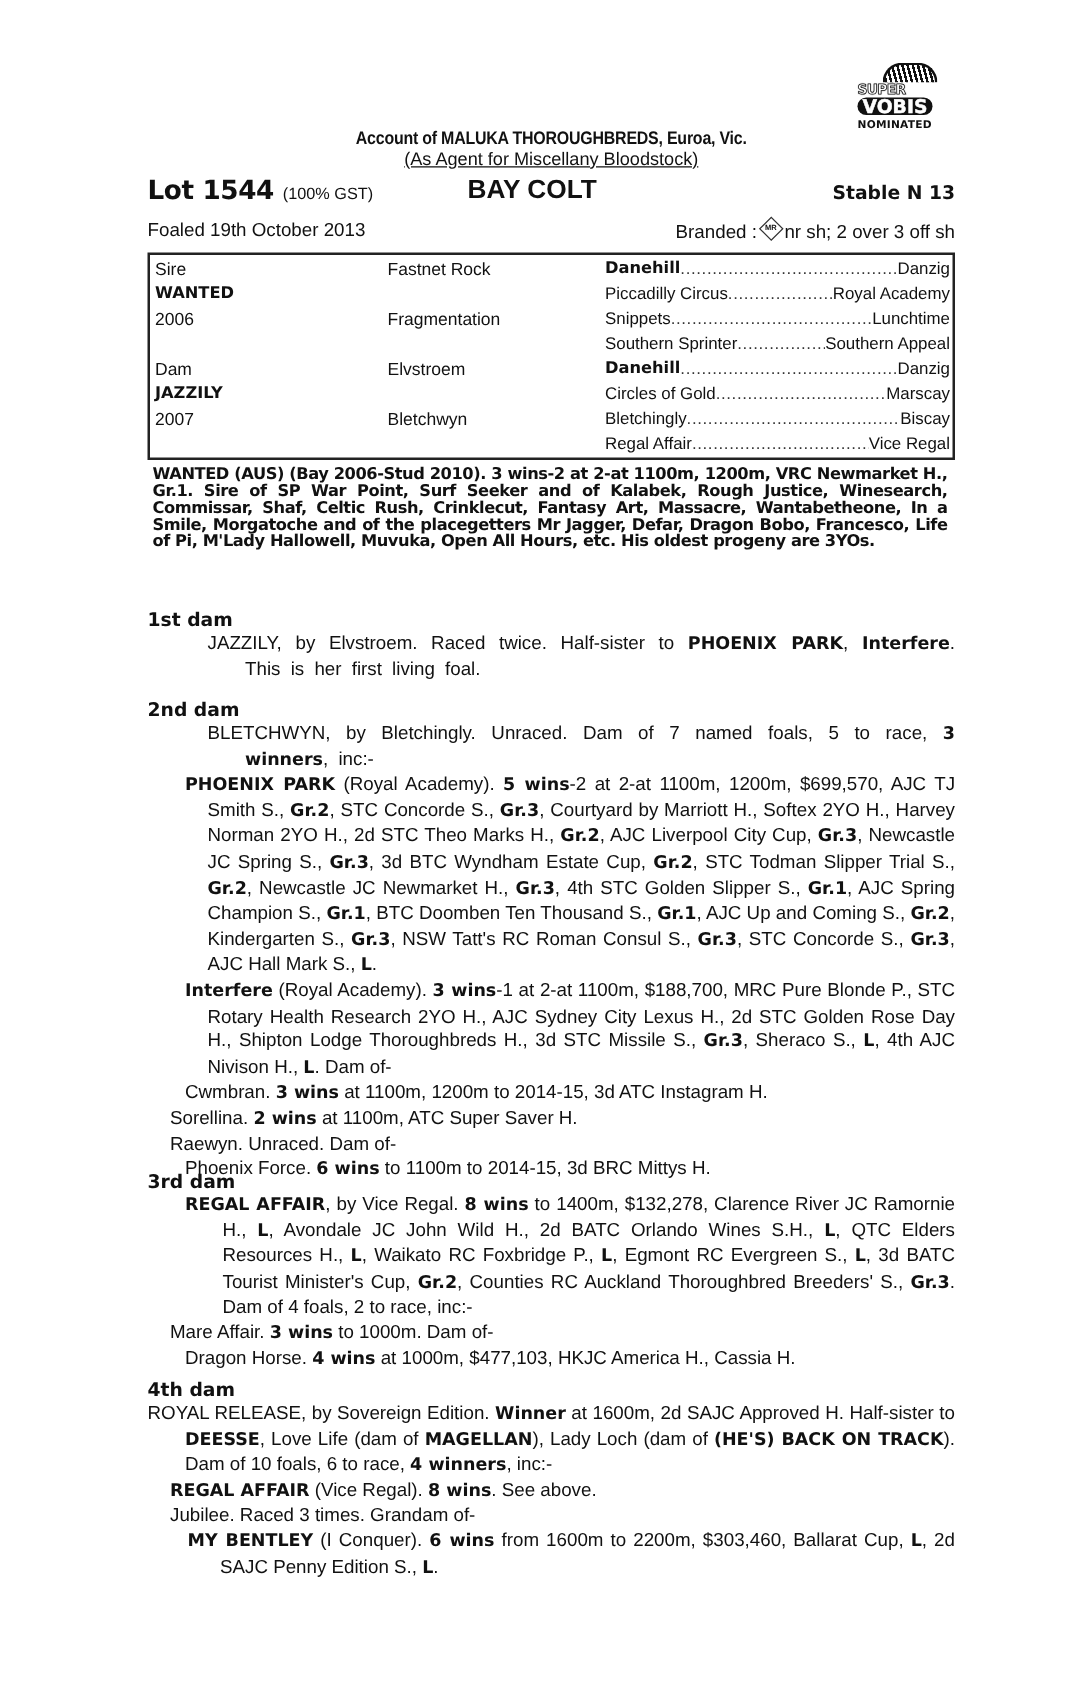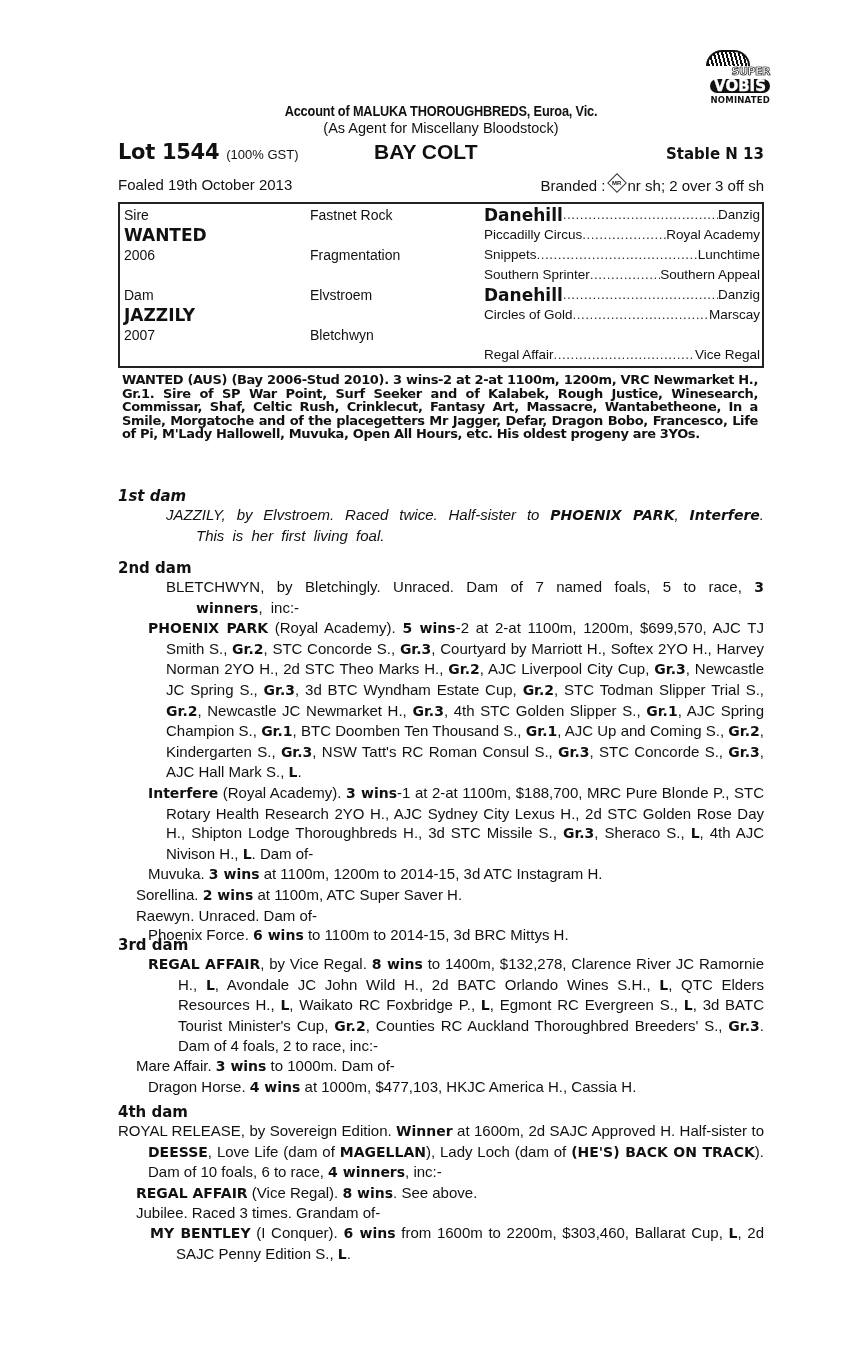--- a/index.html
+++ b/index.html
@@ -1,42 +1,42 @@
 <!DOCTYPE html>
 <html><head>
 <meta charset="utf-8">
 <style>
   html, body { margin: 0; padding: 0; background: #ffffff; }
   body { width: 860px; height: 1356px; position: relative; overflow: hidden; color: #111; font-family: "Liberation Sans", sans-serif; }
   .page { position: absolute; left: 118px; top: 40px; width: 646px; }
 
-  .logo { position: absolute; right: -6px; top: 10px; width: 84px; text-align: right; }
+  .logo { position: absolute; right: -6px; top: 10px; width: 84px; text-align: left; }
   .logo-sun { width: 40px; height: 14px; margin: 0 auto; border-radius: 20px 20px 0 0; background: repeating-linear-gradient(75deg, #111 0 2px, #fff 2px 4px); border: 2px solid #111; border-bottom: none; }
   .logo-super { font-family: "DejaVu Sans", sans-serif; font-weight: bold; font-size: 11px; line-height: 11px; letter-spacing: -0.5px; color:#fff; -webkit-text-stroke: 0.6px #111; text-shadow: 0 0 1px #111; }
   .logo-vobis { display:inline-block; font-family: "DejaVu Sans", sans-serif; font-weight: bold; font-size: 15px; line-height: 14px; color:#fff; background:#111; padding: 0 4px; border-radius: 8px; -webkit-text-stroke: 0.4px #fff; }
   .logo-nom { font-family: "DejaVu Sans", sans-serif; font-weight: bold; font-size: 8.5px; line-height: 11px; letter-spacing: 0.2px; }
 
   .account { position: absolute; top: 63px; left: 0; width: 646px; text-align: center; font-family: "Liberation Sans", sans-serif; font-weight: bold; font-size: 14.5px; transform: scaleX(0.88); letter-spacing: -0.2px; }
-  .agent { position: absolute; top: 80px; left: 0; width: 646px; text-align: center; font-size: 14.5px; }
+  .agent { position: absolute; top: 80px; left: 0; width: 646px; text-align: center; font-size: 14.5px; text-decoration: underline; }
 
   .lotrow { position: absolute; top: 100px; left: 0; width: 646px; height: 28px; }
   .lot { position: absolute; left: 0; top: 0; font-family: "DejaVu Sans", sans-serif; font-weight: bold; font-size: 21px; letter-spacing: -0.3px; }
   .gst { font-family: "Liberation Sans", sans-serif; font-weight: normal; font-size: 13px; letter-spacing: 0; }
   .colt { position: absolute; left: 256px; top: 0; font-family: Liberation Sans, sans-serif; font-weight: bold; font-size: 21px; }
   .stable { position: absolute; right: 0; top: 5px; font-family: "DejaVu Sans", sans-serif; font-weight: bold; font-size: 15px; }
 
   .foalrow { position: absolute; top: 136px; left: 0; width: 646px; font-size: 15px; }
   .foaled { position: absolute; left: 0; top: 0; }
   .branded { position: absolute; right: 0; top: 0; }
   .brand-mark { display: inline-block; width: 12px; height: 12px; border: 1px solid #333; transform: rotate(45deg); font-size: 6px; line-height: 12px; text-align: center; margin: 0 4px; vertical-align: 6px; }
   .brand-mark span { display:inline-block; transform: rotate(-45deg); font-weight: bold; }
 
   .pedigree { position: absolute; top: 162px; left: 0; width: 642px; height: 162px; border: 2px solid #222; }
   .ped-cell { position: absolute; font-size: 14px; line-height: 20px; white-space: nowrap; }
-  .ped-bold { font-family: "DejaVu Sans", sans-serif; font-weight: bold; font-size: 17px; }
+  .ped-bold { font-family: "DejaVu Sans", sans-serif; font-weight: bold; font-size: 13px; }
   .gp { position: absolute; left: 364px; width: 276px; font-size: 13.5px; line-height: 20px; display: flex; white-space: nowrap; }
   .gp .dots { flex: 1; overflow: hidden; color: #333; }
   .gp .dots::before { content: "........................................................................................................"; letter-spacing: 0.5px; }
 
   .sire-desc { position: absolute; top: 333px; left: 4px; width: 636px; font-family: "DejaVu Sans", sans-serif; font-weight: bold; font-size: 13px; line-height: 13.6px; letter-spacing: -0.35px; text-align: justify; }
 
   .section { position: absolute; left: 0; width: 646px; font-size: 15px; line-height: 19.6px; }
   .sec-head { font-family: "DejaVu Sans", sans-serif; font-weight: bold; font-size: 15px; line-height: 17px; }
   .para { text-align: justify; }
   .ind1 { padding-left: 48px; text-indent: -30px; margin-left: 30px; }
@@ -111,40 +111,45 @@
     <div class="gp" style="top:81px;">
         <span class="ped-bold">Danehill</span>
         <span class="dots"></span>
         <span>Danzig</span>
       </div>
     <div class="gp" style="top:101px;">
         <span>Circles of Gold</span>
         <span class="dots"></span>
         <span>Marscay</span>
       </div>
+    <div class="gp" style="top:121px;">
+        <span>Bletchingly</span>
+        <span class="dots"></span>
+        <span>Biscay</span>
+      </div>
     <div class="gp" style="top:141px;">
         <span>Regal Affair</span>
         <span class="dots"></span>
         <span>Vice Regal</span>
       </div>
   </div>
 
   <div class="sire-desc">WANTED (AUS) (Bay 2006-Stud 2010). 3 wins-2 at 2-at 1100m, 1200m, VRC Newmarket H., Gr.1. Sire of SP War Point, Surf Seeker and of Kalabek, Rough Justice, Winesearch, Commissar, Shaf, Celtic Rush, Crinklecut, Fantasy Art, Massacre, Wantabetheone, In a Smile, Morgatoche and of the placegetters Mr Jagger, Defar, Dragon Bobo, Francesco, Life of Pi, M'Lady Hallowell, Muvuka, Open All Hours, etc. His oldest progeny are 3YOs.</div>
 
-  <div class="section" style="top:448px;font-style:italic;">
+  <div class="section" style="top:448px;">
     <div class="sec-head">1st dam</div>
     <div class="para ind1 sp"><span>JAZZILY, by Elvstroem. Raced twice. Half-sister to </span><span class="b">PHOENIX PARK</span><span>, </span><span class="b">Interfere</span><span>. This is her first living foal.</span></div>
   </div>
 
   <div class="section" style="top:520px;">
     <div class="sec-head">2nd dam</div>
     <div class="para ind1 sp"><span>BLETCHWYN, by Bletchingly. Unraced. Dam of 7 named foals, 5 to race, </span><span class="b">3 winners</span><span>, inc:-</span></div>
     <div class="para ind-deep" style="padding-left:48px;text-indent:-30px;margin-left:0;"><span style="padding-left:12px;"></span><span class="b">PHOENIX PARK</span><span> (Royal Academy). </span><span class="b">5 wins</span><span>-2 at 2-at 1100m, 1200m, $699,570, AJC TJ Smith S., </span><span class="b">Gr.2</span><span>, STC Concorde S., </span><span class="b">Gr.3</span><span>, Courtyard by Marriott H., Softex 2YO H., Harvey Norman 2YO H., 2d STC Theo Marks H., </span><span class="b">Gr.2</span><span>, AJC Liverpool City Cup, </span><span class="b">Gr.3</span><span>, Newcastle JC Spring S., </span><span class="b">Gr.3</span><span>, 3d BTC Wyndham Estate Cup, </span><span class="b">Gr.2</span><span>, STC Todman Slipper Trial S., </span><span class="b">Gr.2</span><span>, Newcastle JC Newmarket H., </span><span class="b">Gr.3</span><span>, 4th STC Golden Slipper S., </span><span class="b">Gr.1</span><span>, AJC Spring Champion S., </span><span class="b">Gr.1</span><span>, BTC Doomben Ten Thousand S., </span><span class="b">Gr.1</span><span>, AJC Up and Coming S., </span><span class="b">Gr.2</span><span>, Kindergarten S., </span><span class="b">Gr.3</span><span>, NSW Tatt's RC Roman Consul S., </span><span class="b">Gr.3</span><span>, STC Concorde S., </span><span class="b">Gr.3</span><span>, AJC Hall Mark S., </span><span class="b">L</span><span>.</span></div>
     <div class="para" style="padding-left:48px;text-indent:-30px;"><span style="padding-left:12px;"></span><span class="b">Interfere</span><span> (Royal Academy). </span><span class="b">3 wins</span><span>-1 at 2-at 1100m, $188,700, MRC Pure Blonde P., STC Rotary Health Research 2YO H., AJC Sydney City Lexus H., 2d STC Golden Rose Day H., Shipton Lodge Thoroughbreds H., 3d STC Missile S., </span><span class="b">Gr.3</span><span>, Sheraco S., </span><span class="b">L</span><span>, 4th AJC Nivison H., </span><span class="b">L</span><span>. Dam of-</span></div>
-    <div style="padding-left:30px;"><span>Muvuka. </span><span class="b">3 wins</span><span> at 1100m, 1200m to 2014-15, 3d ATC Instagram H.</span></div>
+    <div style="padding-left:30px;"><span>Cwmbran. </span><span class="b">3 wins</span><span> at 1100m, 1200m to 2014-15, 3d ATC Instagram H.</span></div>
     <div style="padding-left:18px;"><span>Sorellina. </span><span class="b">2 wins</span><span> at 1100m, ATC Super Saver H.</span></div>
     <div style="padding-left:18px;"><span>Raewyn. Unraced. Dam of-</span></div>
     <div style="padding-left:30px;"><span>Phoenix Force. </span><span class="b">6 wins</span><span> to 1100m to 2014-15, 3d BRC Mittys H.</span></div>
   </div>
 
   <div class="section" style="top:897px;">
     <div class="sec-head">3rd dam</div>
     <div class="para ind1" style="padding-left:30px;text-indent:-30px;"><span class="b">REGAL AFFAIR</span><span>, by Vice Regal. </span><span class="b">8 wins</span><span> to 1400m, $132,278, Clarence River JC Ramornie H., </span><span class="b">L</span><span>, Avondale JC John Wild H., 2d BATC Orlando Wines S.H., </span><span class="b">L</span><span>, QTC Elders Resources H., </span><span class="b">L</span><span>, Waikato RC Foxbridge P., </span><span class="b">L</span><span>, Egmont RC Evergreen S., </span><span class="b">L</span><span>, 3d BATC Tourist Minister's Cup, </span><span class="b">Gr.2</span><span>, Counties RC Auckland Thoroughbred Breeders' S., </span><span class="b">Gr.3</span><span>. Dam of 4 foals, 2 to race, inc:-</span></div>
     <div style="padding-left:18px;"><span>Mare Affair. </span><span class="b">3 wins</span><span> to 1000m. Dam of-</span></div>
     <div style="padding-left:30px;"><span>Dragon Horse. </span><span class="b">4 wins</span><span> at 1000m, $477,103, HKJC America H., Cassia H.</span></div>

